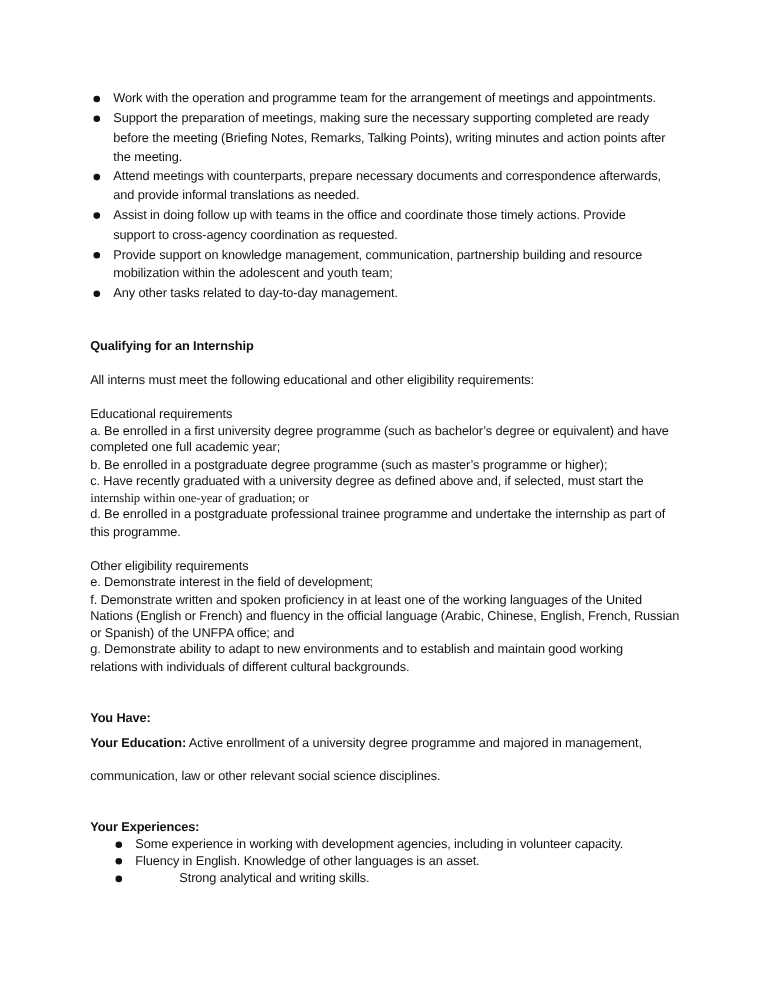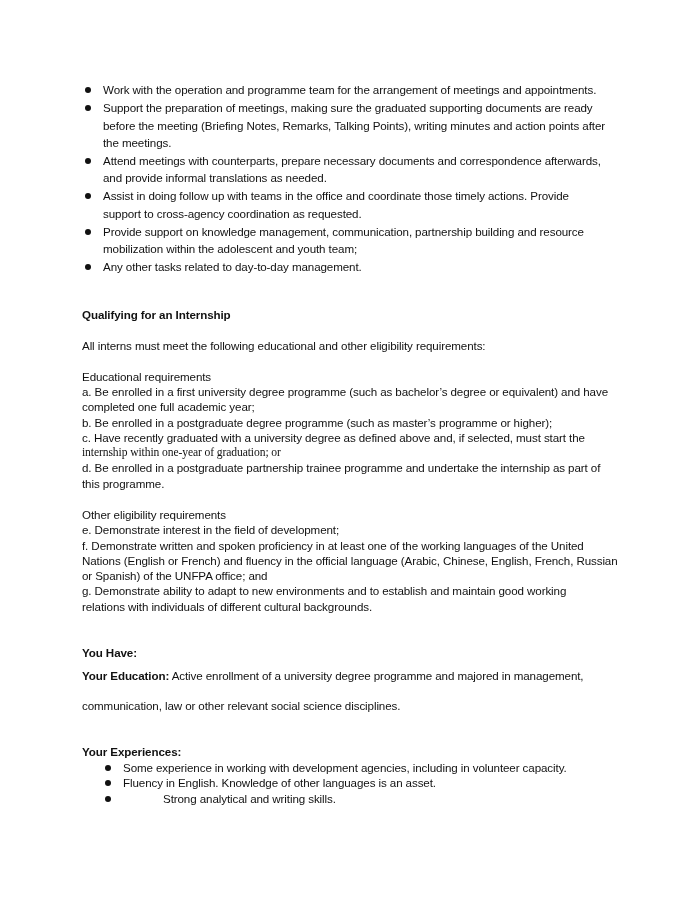--- a/index.html
+++ b/index.html
@@ -13,23 +13,23 @@
 </head>
 <body>
 
 <div class="page">
 
   <div>
     <span class="bullet" style="left:85px;top:87px;"></span>
     <div class="t" style="left:103px;top:82px;">Work with the operation and programme team for the arrangement of meetings and appointments.</div>
 
     <span class="bullet" style="left:85px;top:105px;"></span>
-    <div class="t" style="left:103px;top:100px;">Support the preparation of meetings, making sure the graduated supporting documents are ready</div>
+    <div class="t" style="left:103px;top:100px;">Support the preparation of meetings, making sure the necessary supporting completed are ready</div>
     <div class="t" style="left:103px;top:118px;">before the meeting (Briefing Notes, Remarks, Talking Points), writing minutes and action points after</div>
-    <div class="t" style="left:103px;top:135px;">the meetings.</div>
+    <div class="t" style="left:103px;top:135px;">the meeting.</div>
 
     <span class="bullet" style="left:85px;top:158px;"></span>
     <div class="t" style="left:103px;top:153px;">Attend meetings with counterparts, prepare necessary documents and correspondence afterwards,</div>
     <div class="t" style="left:103px;top:170px;">and provide informal translations as needed.</div>
 
     <span class="bullet" style="left:85px;top:193px;"></span>
     <div class="t" style="left:103px;top:188px;">Assist in doing follow up with teams in the office and coordinate those timely actions. Provide</div>
     <div class="t" style="left:103px;top:206px;">support to cross-agency coordination as requested.</div>
 
     <span class="bullet" style="left:85px;top:229px;"></span>
@@ -42,21 +42,21 @@
 
   <div class="t b" style="left:82px;top:307px;">Qualifying for an Internship</div>
   <div class="t" style="left:82px;top:338px;">All interns must meet the following educational and other eligibility requirements:</div>
 
   <div class="t" style="left:82px;top:369px;">Educational requirements</div>
   <div class="t" style="left:82px;top:384px;">a. Be enrolled in a first university degree programme (such as bachelor’s degree or equivalent) and have</div>
   <div class="t" style="left:82px;top:399px;">completed one full academic year;</div>
   <div class="t" style="left:82px;top:415px;">b. Be enrolled in a postgraduate degree programme (such as master’s programme or higher);</div>
   <div class="t" style="left:82px;top:430px;">c. Have recently graduated with a university degree as defined above and, if selected, must start the</div>
   <div class="t" style="left:82px;top:445px;font-family:Liberation Serif, serif;">internship within one-year of graduation; or</div>
-  <div class="t" style="left:82px;top:460px;">d. Be enrolled in a postgraduate partnership trainee programme and undertake the internship as part of</div>
+  <div class="t" style="left:82px;top:460px;">d. Be enrolled in a postgraduate professional trainee programme and undertake the internship as part of</div>
   <div class="t" style="left:82px;top:476px;">this programme.</div>
 
   <div class="t" style="left:82px;top:507px;">Other eligibility requirements</div>
   <div class="t" style="left:82px;top:522px;">e. Demonstrate interest in the field of development;</div>
   <div class="t" style="left:82px;top:538px;">f. Demonstrate written and spoken proficiency in at least one of the working languages of the United</div>
   <div class="t" style="left:82px;top:553px;">Nations (English or French) and fluency in the official language (Arabic, Chinese, English, French, Russian</div>
   <div class="t" style="left:82px;top:568px;">or Spanish) of the UNFPA office; and</div>
   <div class="t" style="left:82px;top:583px;">g. Demonstrate ability to adapt to new environments and to establish and maintain good working</div>
   <div class="t" style="left:82px;top:599px;">relations with individuals of different cultural backgrounds.</div>
 

